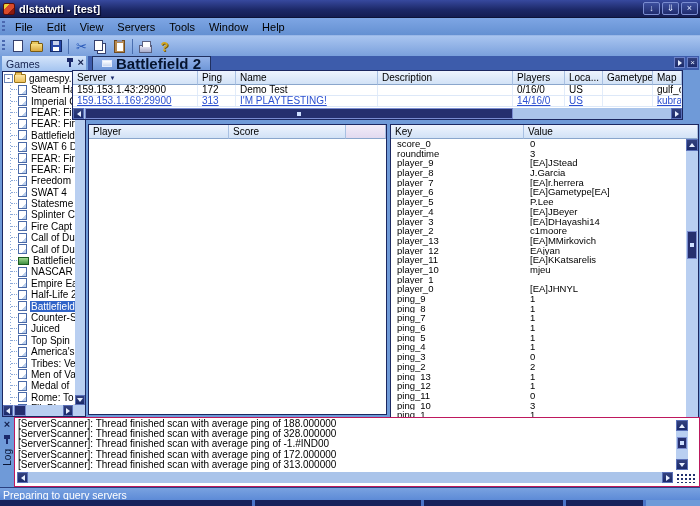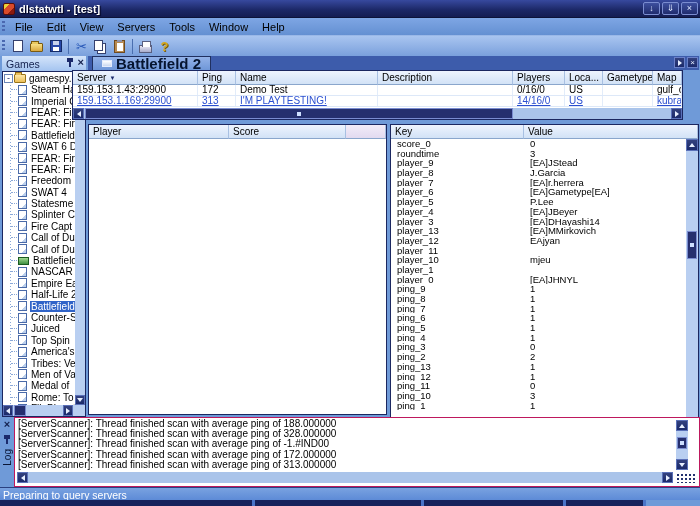--- a/index.html
+++ b/index.html
@@ -510,29 +510,34 @@
       </div>
         <div class="kv-row">
         <span>player_4</span>
         <span>[EA]JBeyer</span>
       </div>
         <div class="kv-row">
         <span>player_3</span>
         <span>[EA]DHayashi14</span>
       </div>
         <div class="kv-row">
+        <span>player_2</span>
+        <span>c1moore</span>
+      </div>
+        <div class="kv-row">
         <span>player_13</span>
         <span>[EA]MMirkovich</span>
       </div>
         <div class="kv-row">
         <span>player_12</span>
         <span>EAjyan</span>
       </div>
         <div class="kv-row">
         <span>player_11</span>
+        <span>[EA]KKatsarelis</span>
       </div>
         <div class="kv-row">
         <span>player_10</span>
         <span>mjeu</span>
       </div>
         <div class="kv-row">
         <span>player_1</span>
       </div>
         <div class="kv-row">
         <span>player_0</span>

